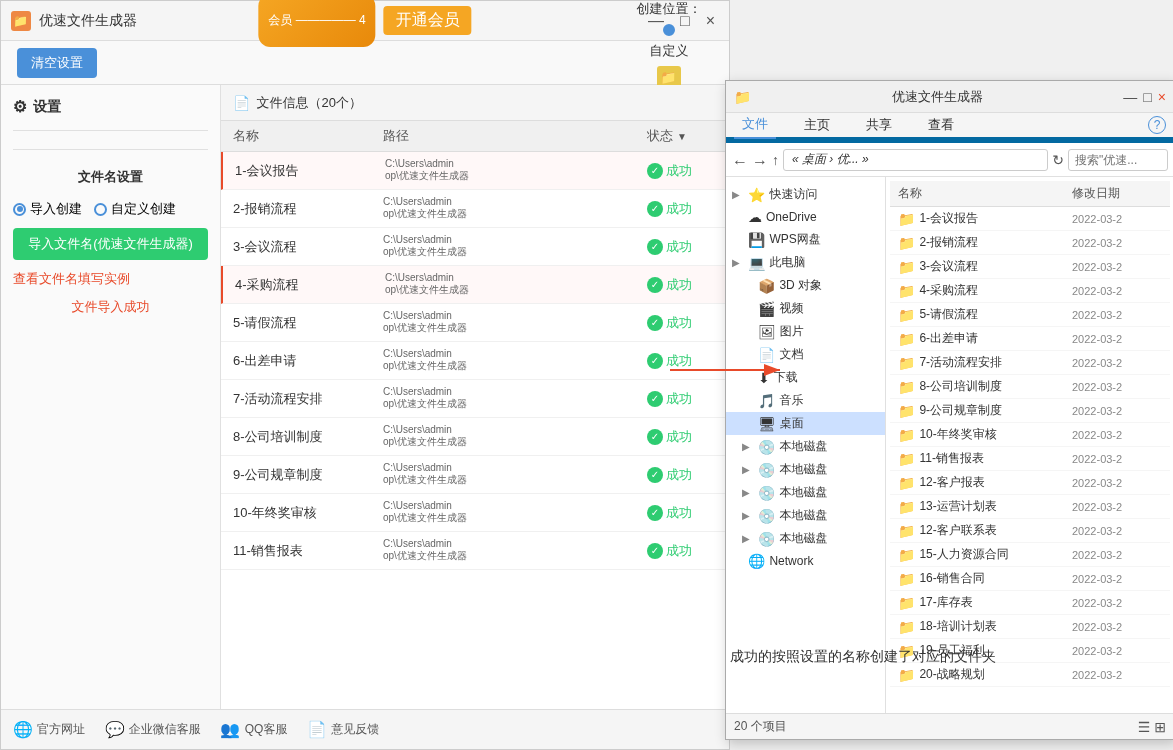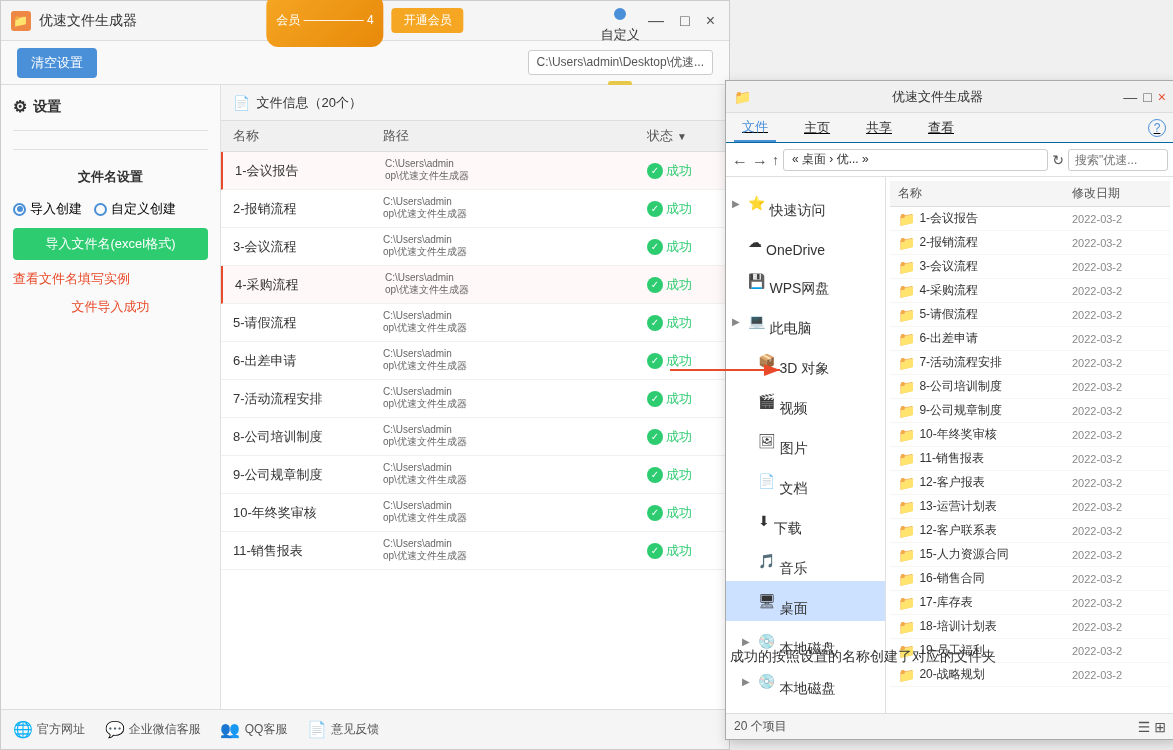--- a/index.html
+++ b/index.html
@@ -44,21 +44,21 @@
       padding: 18px 10px;
       font-size: 12px;
       text-align: right;
     }
     .open-vip-btn {
       background: #f5a623;
       color: #fff;
       border: none;
       border-radius: 4px;
       padding: 4px 12px;
-      font-size: 12px;
+      font-size: 16px;
       cursor: pointer;
     }
     .window-controls {
       display: flex; gap: 8px; margin-left: auto;
     }
     .win-btn { background: none; border: none; cursor: pointer; font-size: 16px; color: #555; padding: 0 4px; }
 
     .toolbar-bar {
       height: 44px;
       background: #f9f9f9;
@@ -285,26 +285,25 @@
       padding: 0 8px;
       gap: 6px;
     }
     .exp-title-text { flex: 1; font-size: 13px; color: #333; text-align: center; }
     .exp-win-btn { background: none; border: none; cursor: pointer; font-size: 14px; color: #555; }
     .exp-win-close { color: #e84a2a; }
 
     .exp-ribbon {
       height: 30px;
       background: #f5f5f5;
-      border-bottom: 1px solid #0369a1;
+      border-bottom: 6px solid #0369a1;
       display: flex;
       align-items: center;
       padding: 0 8px;
       gap: 20px;
-      text-decoration: underline;
     }
     .exp-tab { font-size: 13px; color: #333; cursor: pointer; padding: 4px 8px; }
     .exp-tab.active { border-bottom: 2px solid #4a90d9; color: #4a90d9; }
     .exp-help { margin-left: auto; width: 18px; height: 18px; border-radius: 50%; border: 1px solid #4a90d9; display: flex; align-items: center; justify-content: center; color: #4a90d9; font-size: 12px; cursor: pointer; }
 
     .exp-nav-bar {
       height: 34px;
       background: #fff;
       border-bottom: 1px solid #e0e0e0;
       display: flex;
@@ -315,20 +314,21 @@
     .nav-arrow { background: none; border: none; cursor: pointer; font-size: 16px; color: #555; }
     .nav-up { background: none; border: none; cursor: pointer; font-size: 14px; color: #555; }
     .address-bar {
       flex: 1;
       border: 1px solid #ccc;
       border-radius: 3px;
       padding: 3px 8px;
       font-size: 12px;
       color: #333;
       background: #fff;
+      font-style: italic;
     }
     .refresh-btn { background: none; border: none; cursor: pointer; font-size: 14px; color: #555; }
     .search-bar {
       border: 1px solid #ccc;
       border-radius: 3px;
       padding: 3px 6px;
       font-size: 12px;
       width: 100px;
     }
 
@@ -349,21 +349,21 @@
       align-items: center;
       padding: 3px 6px;
       font-size: 12px;
       color: #333;
       cursor: pointer;
       gap: 4px;
     }
     .tree-item.selected { background: #cce0ff; }
     .tree-arrow { font-size: 10px; color: #888; width: 12px; }
     .tree-icon { font-size: 14px; }
-    .tree-label { font-size: 14px; margin-top: 16px; }
+    .tree-label { font-size: 12px; }
     .tree-indent { padding-left: 16px; }
 
     .exp-files {
       flex: 1;
       overflow-y: auto;
       padding: 4px;
     }
     .exp-col-header {
       display: flex;
       background: #f5f5f5;
@@ -435,21 +435,20 @@
       <button class="win-btn">×</button>
     </div>
   </div>
 
   <div class="toolbar-bar">
     <button class="clear-btn">清空设置</button>
     <div class="create-location">
       <span>创建位置：</span>
       <span class="radio-dot"></span>
       <span>自定义</span>
-      <div class="path-box">C:\Users\admin\Desktop\优速...</div>
       <button class="folder-icon-btn">📁</button>
       <button class="start-btn">开始创建</button>
     </div>
   </div>
 
   <div class="main-content">
 
     <div class="sidebar">
       <div class="settings-header">
         <span class="gear-icon">⚙</span>
@@ -461,21 +460,21 @@
       <div class="radio-group">
         <div class="radio-item">
           <div class="radio-circle checked"></div>
           <span>导入创建</span>
         </div>
         <div class="radio-item">
           <div class="radio-circle"></div>
           <span>自定义创建</span>
         </div>
       </div>
-      <button class="import-btn">导入文件名(excel格式)</button>
+      <button class="import-btn">导入文件名(优速文件生成器)</button>
       <div class="link-text">查看文件名填写实例</div>
       <div class="success-text">文件导入成功</div>
     </div>
 
     <div class="file-list-panel">
       <div class="file-list-header">
         <span class="file-icon-sm">📄</span>
         <span>文件信息（20个）</span>
       </div>
       <div class="table-header">

